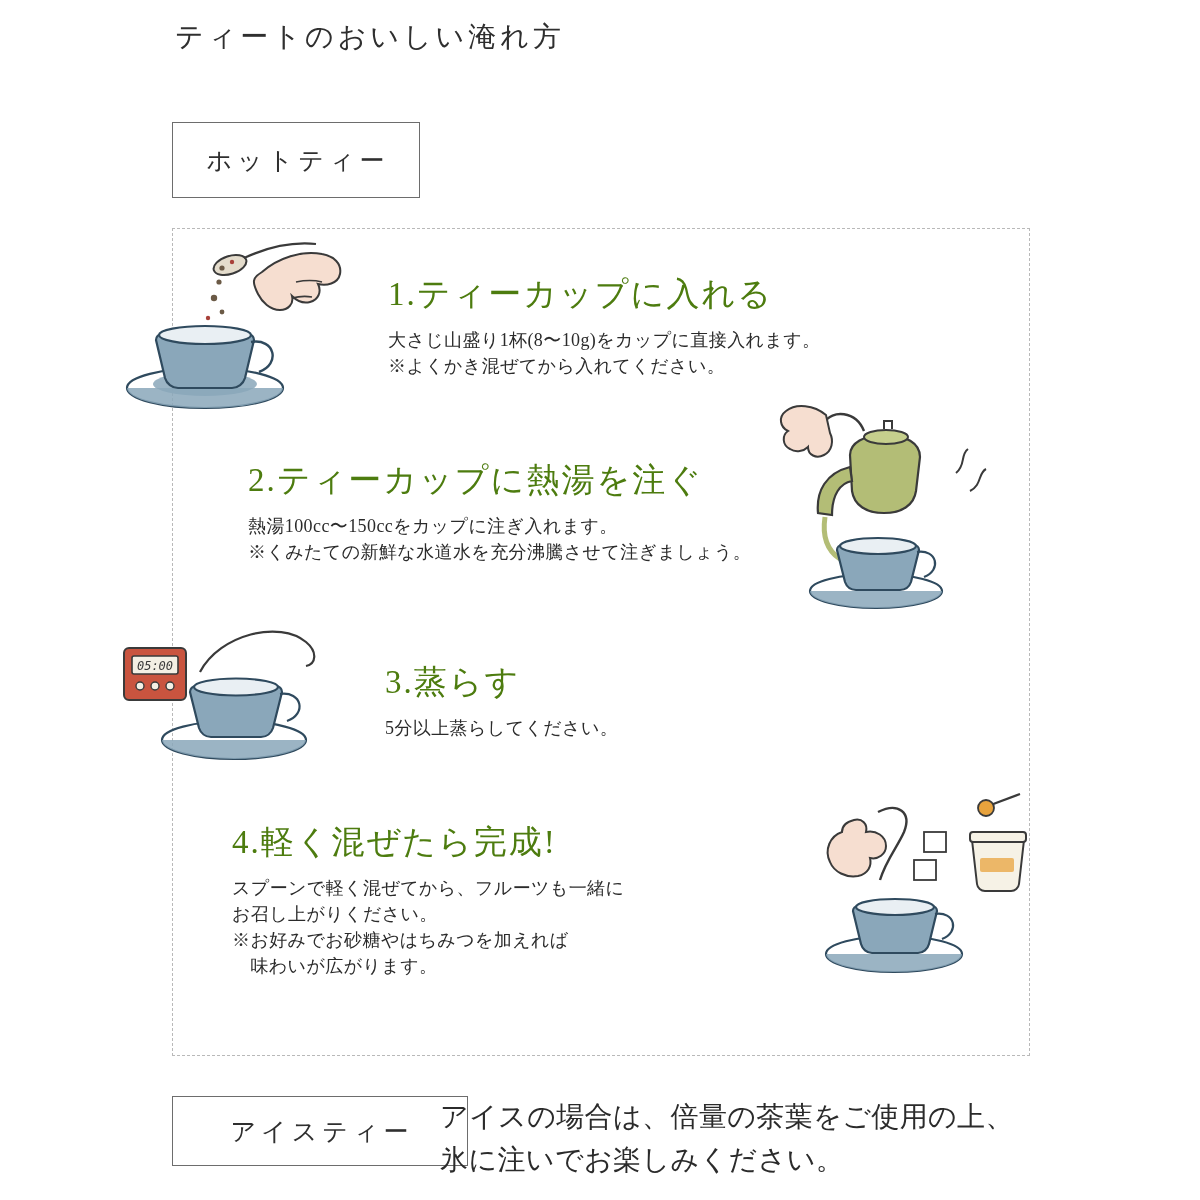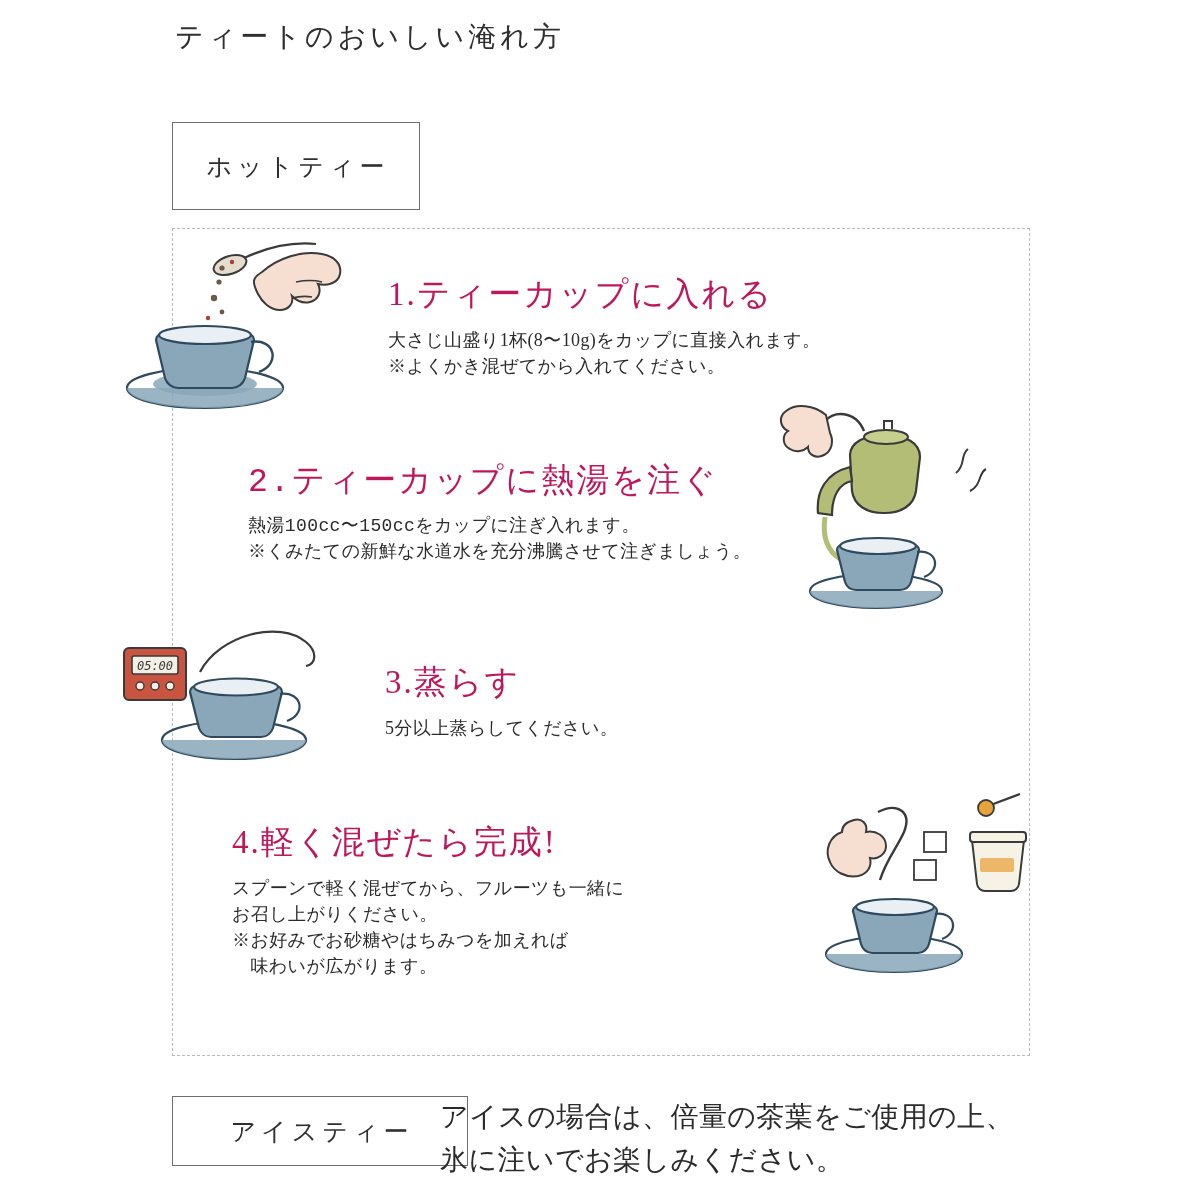--- a/index.html
+++ b/index.html
@@ -41,54 +41,54 @@
     align-items: center;
     justify-content: center;
     box-sizing: border-box;
   }
   .label-box span {
     font-size: 25px;
     letter-spacing: 5px;
     color: #2f2f2f;
     padding-left: 4px;
   }
-  #hot-label { left: 172px; top: 122px; width: 248px; height: 88px; }
+  #hot-label { left: 172px; top: 122px; width: 248px; height: 76px; }
   #ice-label { left: 172px; top: 1096px; width: 296px; height: 70px; }
 
   
   .dashed-frame {
     position: absolute;
     left: 172px;
     top: 228px;
     width: 858px;
     height: 828px;
     border: 1.6px dashed #b9b9b9;
     box-sizing: border-box;
   }
 
   
   .step { position: absolute; }
   .step-head {
     font-size: 33px;
     letter-spacing: 2px;
-    color: #be185d;
+    color: #4d7c0f;
     white-space: nowrap;
     margin: 0 0 10px 0;
     font-weight: normal;
   }
   .step-body {
     font-size: 18px;
     line-height: 1.45;
     color: #2b2b2b;
     white-space: pre-line;
     letter-spacing: 0.4px;
   }
 
   #step-1 { left: 388px; top: 272px; }
-  #step-2 { left: 248px; top: 458px; font-family: Liberation Mono, monospace; }
+  #step-2 { left: 248px; top: 458px; }
   #step-3 { left: 385px; top: 660px; }
   #step-4 { left: 232px; top: 820px; }
 
   
   .ice-note {
     position: absolute;
     left: 440px;
     top: 1095px;
     font-size: 28px;
     line-height: 1.55;

